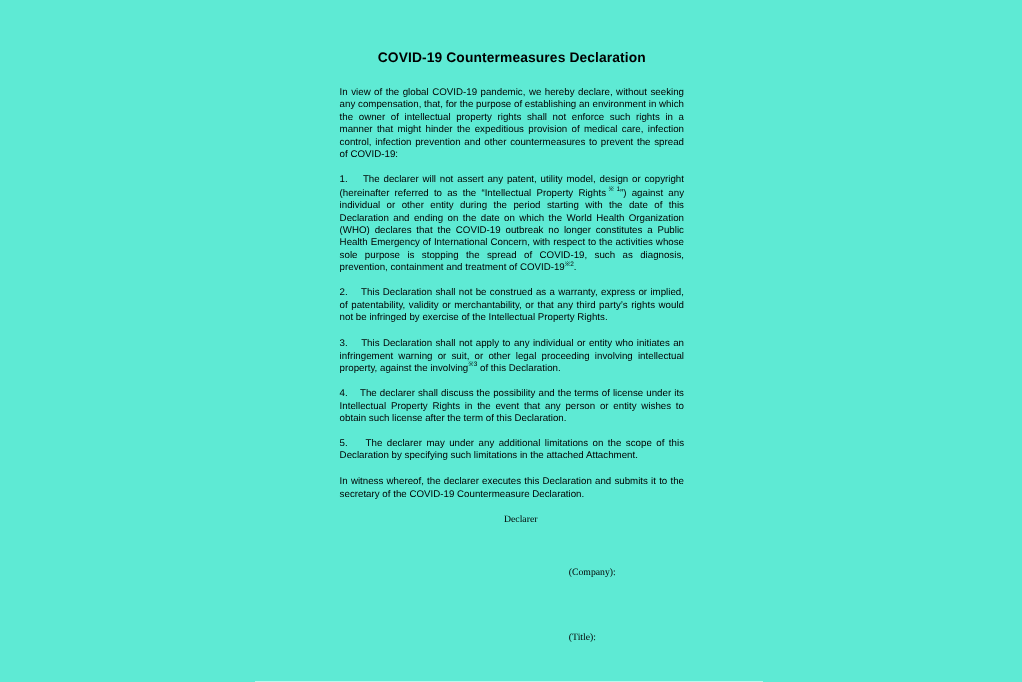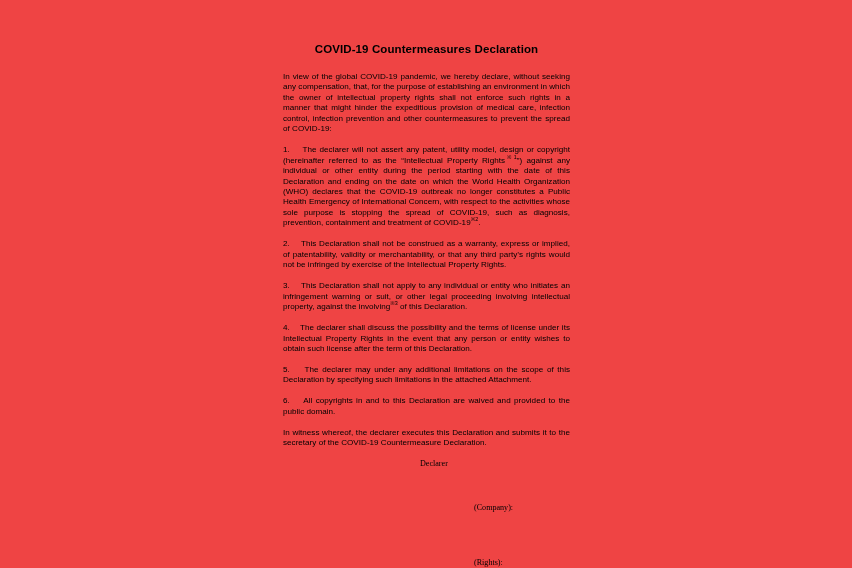--- a/index.html
+++ b/index.html
@@ -11,21 +11,21 @@
     width: 852px;
     height: 568px;
     font-family: "Liberation Sans", sans-serif;
     color: #000000;
     overflow: hidden;
   }
   #page {
     position: relative;
     width: 852px;
     height: 568px;
-    background: #ef4444;
+    background: #5eead4;
   }
   #doc {
     position: absolute;
     left: 283px;
     top: 42px;
     width: 287px;
   }
   .doc-title {
     font-size: 11.5px;
     font-weight: bold;
@@ -90,29 +90,28 @@
     <p class="para"><span class="num">1.</span><span>&nbsp;&nbsp;&nbsp;&nbsp;</span><span>The declarer will not assert any patent, utility model, design or copyright (hereinafter referred to as the “Intellectual Property Rights</span><sup class="mark">※1</sup><span>”) against any individual or other entity during the period starting with the date of this Declaration and ending on the date on which the World Health Organization (WHO) declares that the COVID-19 outbreak no longer constitutes a Public Health Emergency of International Concern, with respect to the activities whose sole purpose is stopping the spread of COVID-19, such as diagnosis, prevention, containment and treatment of COVID-19</span><sup class="mark">※2</sup><span>.</span></p>
 
     <p class="para"><span class="num">2.</span><span>&nbsp;&nbsp;&nbsp;&nbsp;</span><span>This Declaration shall not be construed as a warranty, express or implied, of patentability, validity or merchantability, or that any third party’s rights would not be infringed by exercise of the Intellectual Property Rights.</span></p>
 
     <p class="para"><span class="num">3.</span><span>&nbsp;&nbsp;&nbsp;&nbsp;</span><span>This Declaration shall not apply to any individual or entity who initiates an infringement warning or suit, or other legal proceeding involving intellectual property, against the involving</span><sup class="mark">※3</sup><span> of this Declaration.</span></p>
 
     <p class="para"><span class="num">4.</span><span>&nbsp;&nbsp;&nbsp;&nbsp;</span><span>The declarer shall discuss the possibility and the terms of license under its Intellectual Property Rights in the event that any person or entity wishes to obtain such license after the term of this Declaration.</span></p>
 
     <p class="para"><span class="num">5.</span><span>&nbsp;&nbsp;&nbsp;&nbsp;</span><span>The declarer may under any additional limitations on the scope of this Declaration by specifying such limitations in the attached Attachment.</span></p>
 
-    <p class="para"><span class="num">6.</span><span>&nbsp;&nbsp;&nbsp;&nbsp;</span><span>All copyrights in and to this Declaration are waived and provided to the public domain.</span></p>
 
     <p class="para">In witness whereof, the declarer executes this Declaration and submits it to the secretary of the COVID-19 Countermeasure Declaration.</p>
 
 
     <div class="sign-block">
       <div class="sign-role">Declarer</div>
       <div class="sign-fields">
         <div>(Company):</div>
-        <div>(Rights):</div>
+        <div>(Title):</div>
         <div>(Name):</div>
         <div>(Property or seal):</div>
       </div>
     </div>
 
   </div>
 </div>
 
 </body></html>

